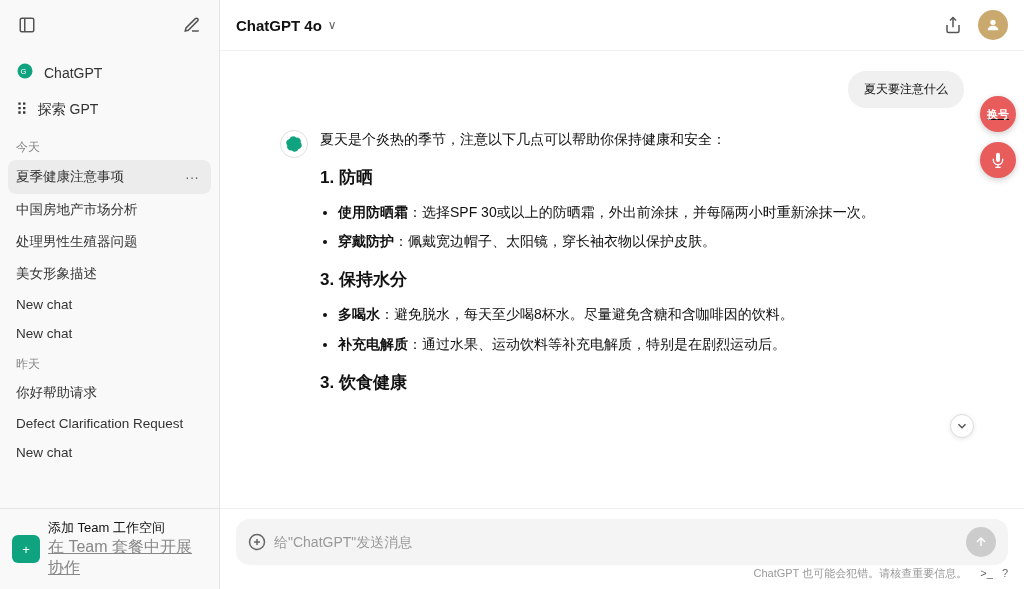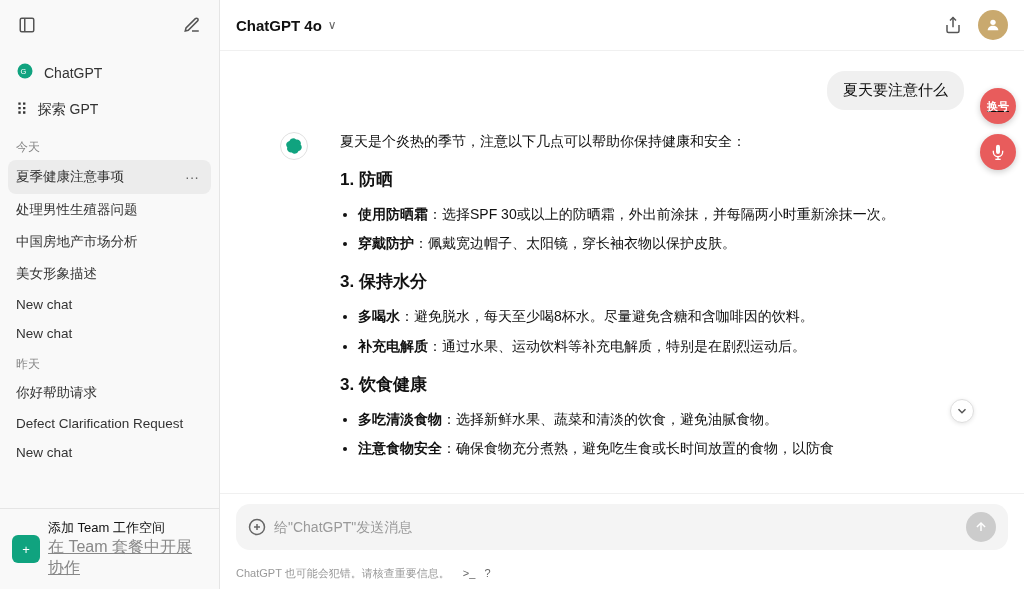--- a/index.html
+++ b/index.html
@@ -37,39 +37,39 @@
     .chevron-icon { font-size: 12px; color: #666; }
     #header-right { display: flex; align-items: center; gap: 10px; }
     .header-btn { background: none; border: none; cursor: pointer; color: #555; padding: 4px 6px; border-radius: 6px; display: flex; align-items: center; justify-content: center; }
     .avatar-circle { width: 30px; height: 30px; border-radius: 50%; background: #c9a96e; display: flex; align-items: center; justify-content: center; color: #fff; font-size: 13px; }
 
     
     #chat-content { flex: 1; overflow-y: auto; padding: 20px 60px 20px; position: relative; }
     #chat-content::-webkit-scrollbar { width: 6px; }
     #chat-content::-webkit-scrollbar-thumb { background: #ccc; border-radius: 3px; }
     .user-bubble-wrapper { display: flex; justify-content: flex-end; margin-bottom: 20px; }
-    .user-bubble { background: #f0f0f0; border-radius: 18px; padding: 10px 16px; max-width: 70%; font-size: 15px; color: #111; }
+    .user-bubble { background: #f0f0f0; border-radius: 18px; padding: 10px 16px; max-width: 70%; font-size: 12px; color: #111; }
     .assistant-row { display: flex; gap: 12px; margin-bottom: 10px; }
     .assistant-icon { width: 28px; height: 28px; border-radius: 50%; background: #fff; border: 1.5px solid #e0e0e0; display: flex; align-items: center; justify-content: center; flex-shrink: 0; margin-top: 2px; }
     .assistant-icon svg { width: 16px; height: 16px; }
-    .assistant-content { flex: 1; font-size: 14px; color: #111; line-height: 1.7; margin-left: 20px; }
+    .assistant-content { flex: 1; font-size: 14px; color: #111; line-height: 1.7; }
     .assistant-content h2 { font-size: 17px; font-weight: 700; margin: 12px 0 8px; }
     .assistant-content ul { padding-left: 18px; }
     .assistant-content ul li { margin-bottom: 6px; }
     .assistant-content strong { font-weight: 600; }
     .scroll-indicator { position: absolute; right: 16px; bottom: 70px; width: 24px; height: 24px; background: #fff; border: 1px solid #ddd; border-radius: 50%; display: flex; align-items: center; justify-content: center; cursor: pointer; box-shadow: 0 1px 4px rgba(0,0,0,0.1); }
 
     
     #input-bar { padding: 10px 16px 8px; border-top: 1px solid #f0f0f0; }
     #input-wrapper { display: flex; align-items: center; background: #f4f4f4; border-radius: 14px; padding: 8px 12px; gap: 8px; }
     .attach-btn { background: none; border: none; cursor: pointer; color: #666; font-size: 18px; display: flex; align-items: center; }
     #chat-input { flex: 1; border: none; background: transparent; outline: none; font-size: 14px; color: #111; resize: none; height: 24px; line-height: 24px; }
     #chat-input::placeholder { color: #999; }
     .send-btn { width: 30px; height: 30px; border-radius: 50%; background: #ccc; border: none; cursor: pointer; display: flex; align-items: center; justify-content: center; color: #fff; font-size: 14px; }
-    #input-footer { text-align: left; font-size: 11px; color: #999; margin-top: 16px; }
+    #input-footer { text-align: right; font-size: 11px; color: #999; margin-top: 1px; }
     .float-btn { width: 36px; height: 36px; border-radius: 50%; display: flex; align-items: center; justify-content: center; font-size: 13px; color: #fff; cursor: pointer; pointer-events: all; box-shadow: 0 2px 6px rgba(0,0,0,0.2); border: none; font-weight: 600; }
     .float-btn-swap { background: #e85c5c; }
     .float-btn-mic { background: #e85c5c; }
   </style>
 </head>
 <body>
 
 <div id="sidebar">
   <div id="sidebar-top">
     <button class="sidebar-icon-btn">
@@ -102,24 +102,24 @@
     </div>
   </div>
 
   <div id="sidebar-list">
     <div class="section-label">今天</div>
     <div class="chat-item active">
       <span class="chat-item-text">夏季健康注意事项</span>
       <span class="chat-item-menu">···</span>
     </div>
     <div class="chat-item">
+      <span class="chat-item-text">中国房地产市场分析</span>
+    </div>
+    <div class="chat-item">
       <span class="chat-item-text">处理男性生殖器问题</span>
-    </div>
-    <div class="chat-item">
-      <span class="chat-item-text">中国房地产市场分析</span>
     </div>
     <div class="chat-item">
       <span class="chat-item-text">美女形象描述</span>
     </div>
     <div class="chat-item">
       <span class="chat-item-text">New chat</span>
     </div>
     <div class="chat-item">
       <span class="chat-item-text">New chat</span>
     </div>
@@ -190,24 +190,20 @@
           <li><strong>穿戴防护</strong>：佩戴宽边帽子、太阳镜，穿长袖衣物以保护皮肤。</li>
         </ul>
 
         <h2>3. 保持水分</h2>
         <ul>
           <li><strong>多喝水</strong>：避免脱水，每天至少喝8杯水。尽量避免含糖和含咖啡因的饮料。</li>
           <li><strong>补充电解质</strong>：通过水果、运动饮料等补充电解质，特别是在剧烈运动后。</li>
         </ul>
 
         <h2>3. 饮食健康</h2>
-        <ul>
-          <li><strong>多吃清淡食物</strong>：选择新鲜水果、蔬菜和清淡的饮食，避免油腻食物。</li>
-          <li><strong>注意食物安全</strong>：确保食物充分煮熟，避免吃生食或长时间放置的食物，以防食</li>
-        </ul>
       </div>
     </div>
 
     <div class="scroll-indicator" style="position:absolute;right:50px;bottom:70px;">
       <svg width="14" height="14" viewBox="0 0 24 24" fill="none" stroke="#555" stroke-width="2.5">
         <polyline points="6 9 12 15 18 9"></polyline>
       </svg>
     </div>
   </div>
 
@@ -228,21 +224,21 @@
         </svg>
       </button>
     </div>
     <div id="input-footer">
       <span>ChatGPT 也可能会犯错。请核查重要信息。</span>
       <span style="margin-left:10px;cursor:pointer;color:#666;">&gt;_</span>
       <span style="margin-left:6px;cursor:pointer;color:#666;">?</span>
     </div>
   </div>
 
-  <div style="position:absolute;right:0;top:80px;display:flex;flex-direction:column;gap:10px;padding:8px;text-decoration:underline;">
+  <div style="position:absolute;right:0;top:88px;display:flex;flex-direction:column;gap:10px;padding:8px;text-decoration:underline;">
     <button class="float-btn float-btn-swap" style="font-size:11px;">
       <span>换号</span>
     </button>
     <button class="float-btn float-btn-mic">
       <svg width="16" height="16" viewBox="0 0 24 24" fill="white">
         <path d="M12 1a3 3 0 00-3 3v8a3 3 0 006 0V4a3 3 0 00-3-3z"></path>
         <path d="M19 10v2a7 7 0 01-14 0v-2" stroke="white" stroke-width="2" fill="none"></path>
         <line x1="12" y1="19" x2="12" y2="23" stroke="white" stroke-width="2"></line>
         <line x1="8" y1="23" x2="16" y2="23" stroke="white" stroke-width="2"></line>
       </svg>

